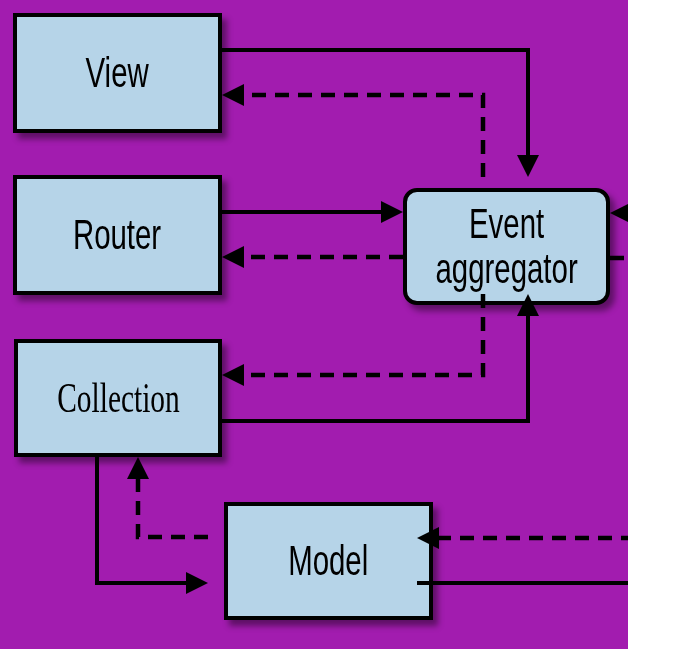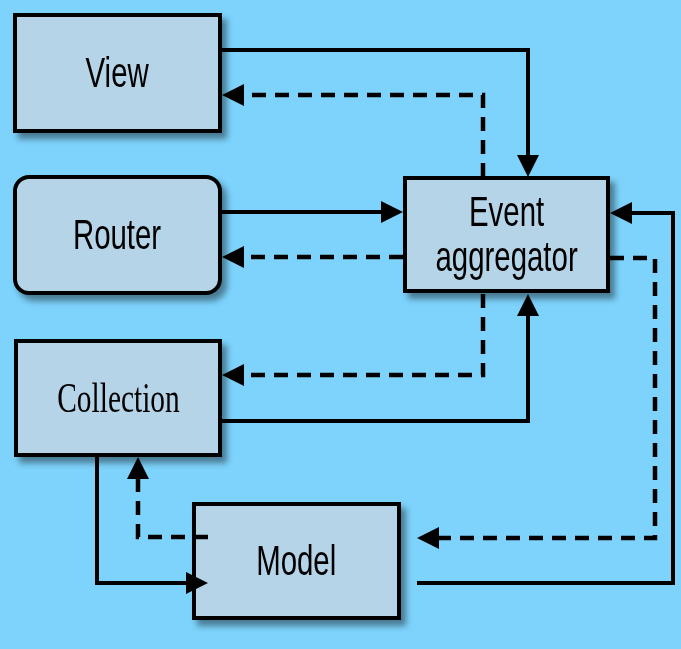--- a/index.html
+++ b/index.html
@@ -3,23 +3,23 @@
 <meta charset="utf-8">
 <style>
   html, body {
     margin: 0;
     padding: 0;
     background: #ffffff;
     font-family: "Liberation Sans", sans-serif;
   }
   .canvas {
     position: relative;
-    width: 681px;
+    width: 628px;
     height: 649px;
-    background: #7dd3fc;
+    background: #a21caf;
     overflow: hidden;
   }
   .node {
     position: absolute;
     box-sizing: border-box;
     background: #b6d4e8;
     border: 4px solid #000000;
     box-shadow: 5px 6px 6px rgba(0, 0, 0, 0.42);
     display: flex;
     align-items: center;
@@ -60,33 +60,33 @@
 </style>
 </head>
 <body>
 
 <div class="canvas">
 
   <div class="node" style="left: 13px; top: 13px; width: 209px; height: 120px;">
     <span class="label">View</span>
   </div>
 
-  <div class="node" style="left: 13px; top: 175px; width: 209px; height: 120px; border-radius: 16px;">
+  <div class="node" style="left: 13px; top: 175px; width: 209px; height: 120px;">
     <span class="label">Router</span>
   </div>
 
   <div class="node" style="left: 14px; top: 339px; width: 208px; height: 118px; font-family: Liberation Serif, serif;">
     <span class="label">Collection</span>
   </div>
 
-  <div class="node" style="left: 192px; top: 502px; width: 209px; height: 118px; justify-content: center;">
+  <div class="node" style="left: 224px; top: 502px; width: 209px; height: 118px; justify-content: center;">
     <span class="label">Model</span>
   </div>
 
-  <div class="node" style="left: 403px; top: 176px; width: 207px; height: 117px;">
+  <div class="node" style="left: 403px; top: 188px; width: 207px; height: 117px; border-radius: 14px;">
     <span class="label">Event
 aggregator</span>
   </div>
 
   <svg class="connector-layer" id="edges" width="681" height="649" viewBox="0 0 681 649">
       <polyline points="222,50 528,50 528,163" class="edge solid"></polyline>
       <polygon points="528,177 517,155 539,155" class="arrowhead"></polygon>
       <polyline points="483,177 483,95 236,95" class="edge dashed"></polyline>
       <polygon points="222,95 244,84 244,106" class="arrowhead"></polygon>
       <polyline points="222,212 389,212" class="edge solid"></polyline>

